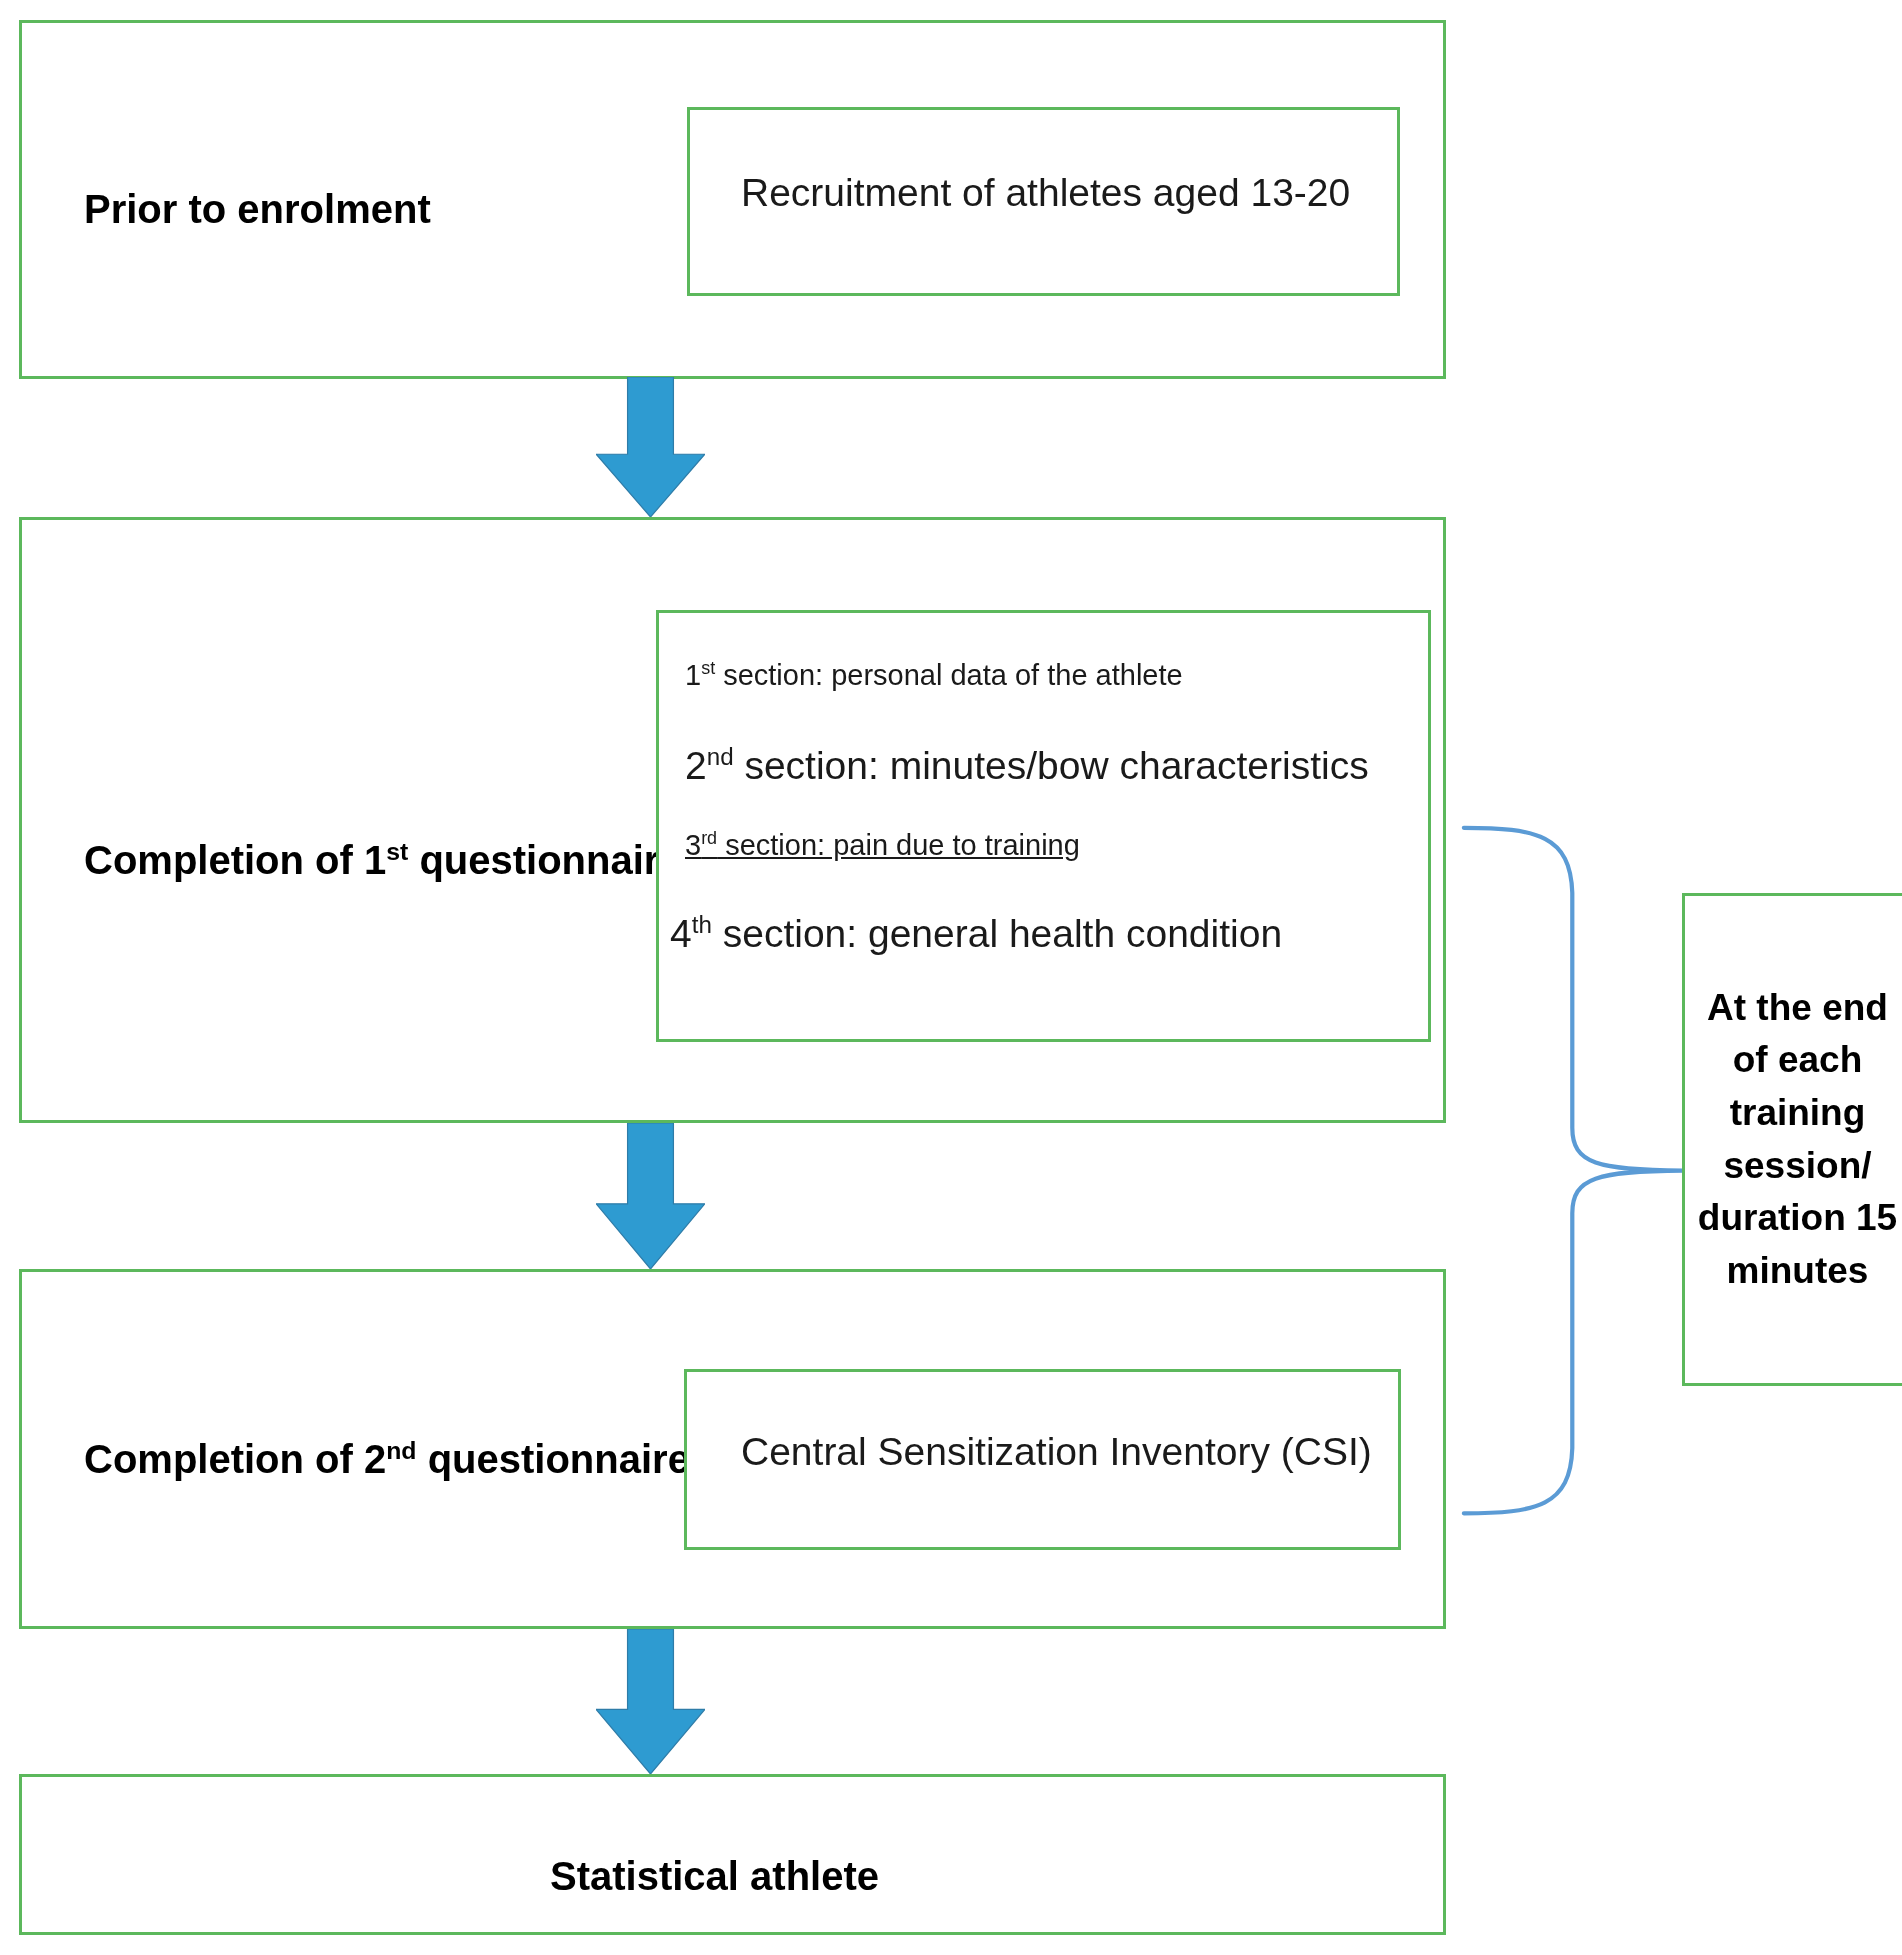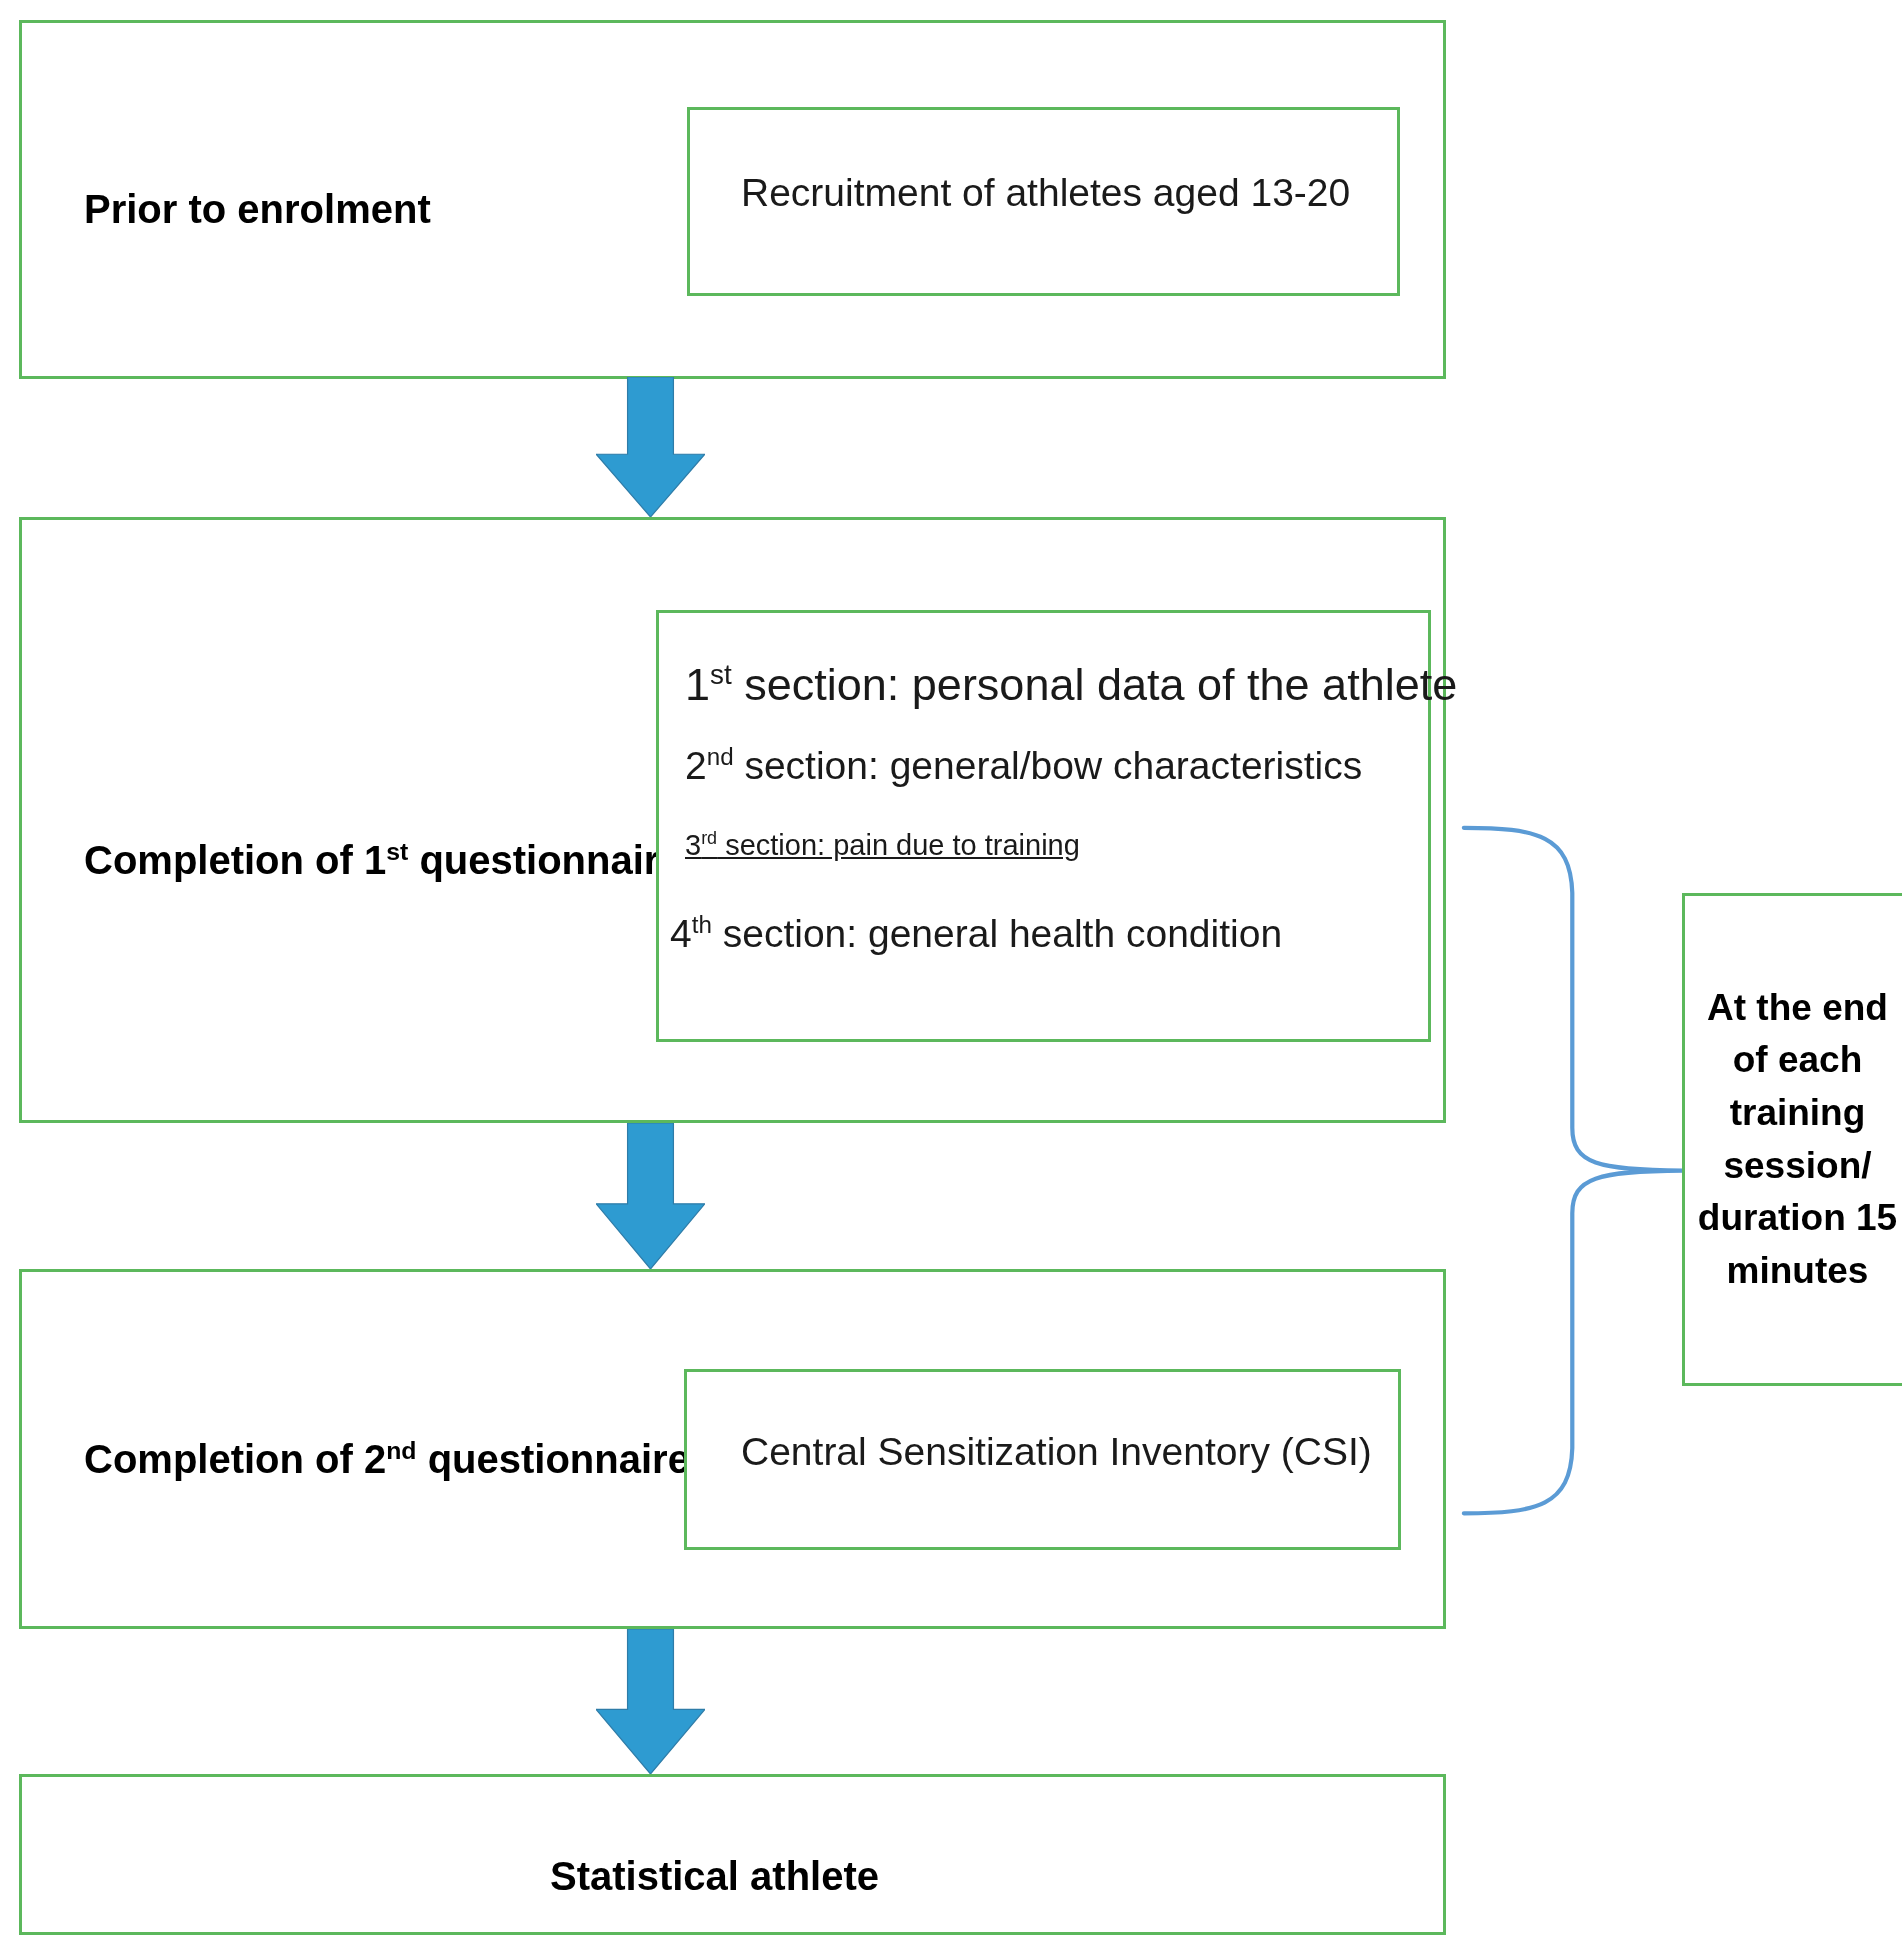--- a/index.html
+++ b/index.html
@@ -102,26 +102,26 @@
   </div>
 
   <div class="gbox" style="left:19.3px; top:517px; width:1427px; height:606px;"></div>
 
   <div class="label-bold" style="left:84px; top:817px; font-size:40px;">
     <span>Completion of 1</span><sup>st</sup><span> questionnaire</span>
   </div>
 
   <div class="gbox inner" style="left:656px; top:610px; width:775px; height:432px;"></div>
 
-  <div class="label-reg" style="left:685px; top:659px; font-size:45px;">
+  <div class="label-reg" style="left:685px; top:659px; font-size:29px;">
     <span>1</span><sup>st</sup><span> section: personal data of the athlete</span>
   </div>
 
   <div class="label-reg" style="left:685px; top:744px; font-size:39px;">
-    <span>2</span><sup>nd</sup><span> section: general/bow characteristics</span>
+    <span>2</span><sup>nd</sup><span> section: minutes/bow characteristics</span>
   </div>
 
   <div class="label-reg" style="left:685px; top:829px; font-size:29px;text-decoration:underline;">
     <span>3</span><sup>rd</sup><span> section: pain due to training</span>
   </div>
 
   <div class="label-reg" style="left:670px; top:912px; font-size:39px;">
     <span>4</span><sup>th</sup><span> section: general health condition</span>
   </div>
 

